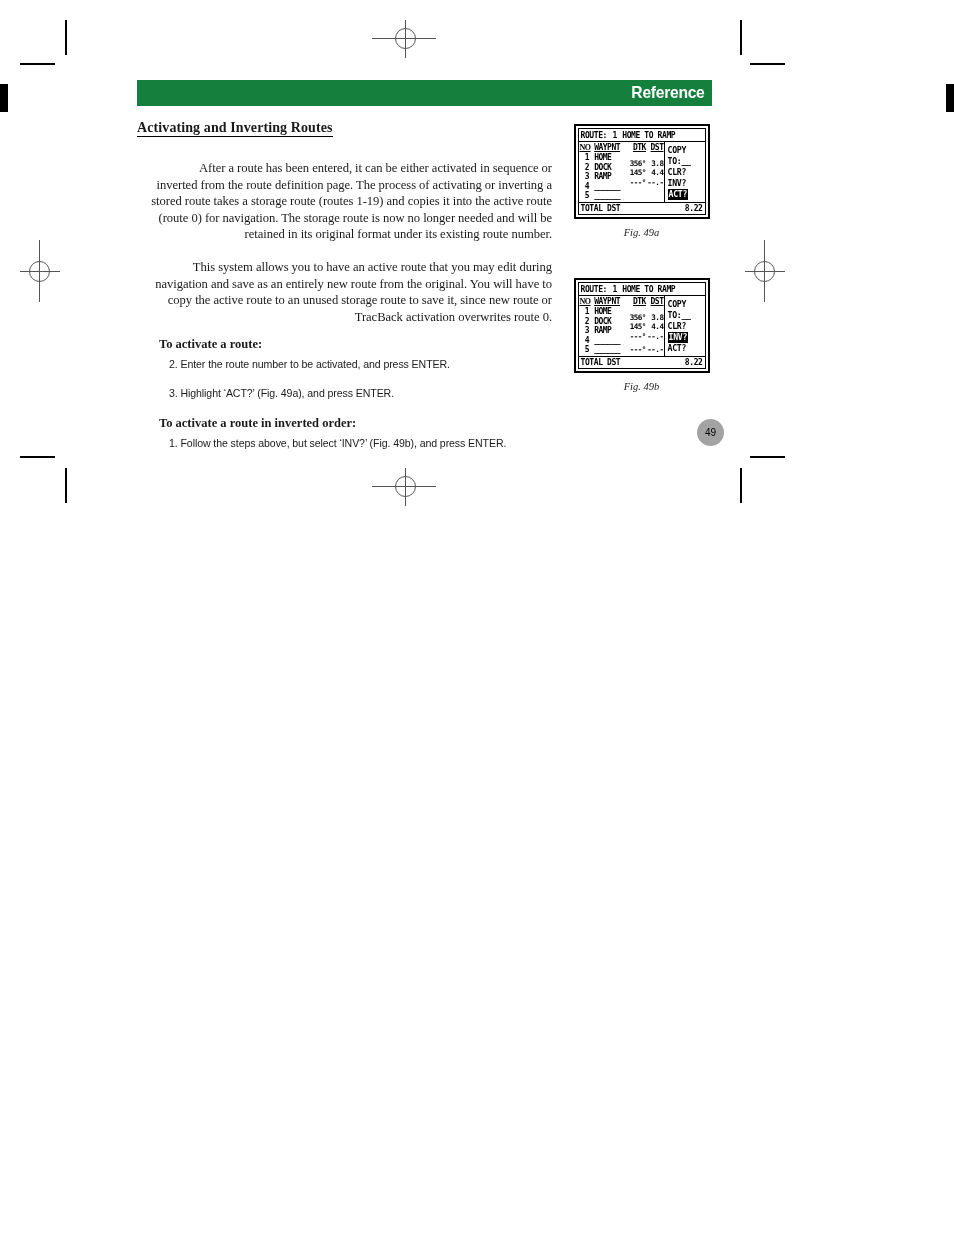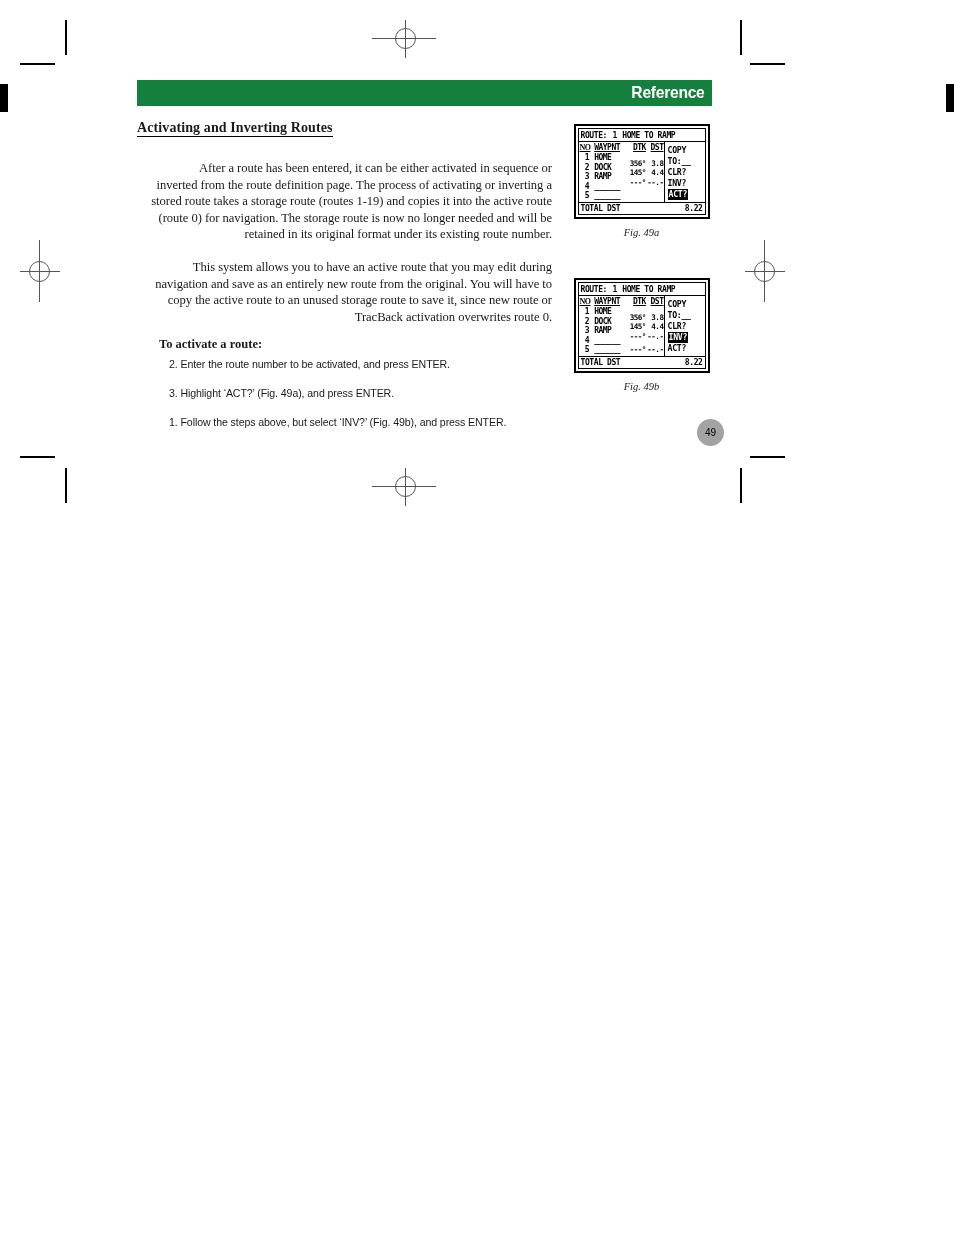--- a/index.html
+++ b/index.html
@@ -284,20 +284,21 @@
 
     <p class="body-text">After a route has been entered, it can be either activated in sequence or inverted from the route definition page. The process of activating or inverting a stored route takes a storage route (routes 1-19) and copies it into the active route (route 0) for navigation. The storage route is now no longer needed and will be retained in its original format under its existing route number.</p>
     <p class="body-text">This system allows you to have an active route that you may edit during navigation and save as an entirely new route from the original. You will have to copy the active route to an unused storage route to save it, since new route or TracBack activation overwrites route 0.</p>
 
     <h3 class="sub-head">To activate a route:</h3>
     <ol class="steps">
       <li>2. Enter the route number to be activated, and press ENTER.</li>
       <li>3. Highlight ‘ACT?’ (Fig. 49a), and press ENTER.</li>
     </ol>
 
+    <h3 class="sub-head">To activate a route in inverted order:</h3>
     <ol class="steps">
       <li>1. Follow the steps above, but select ‘INV?’ (Fig. 49b), and press ENTER.</li>
     </ol>
   </div>
 
   <div class="fig-col">
 
     <div class="figure-block">
       <div class="gps-screen">
         <div class="gps-inner">

